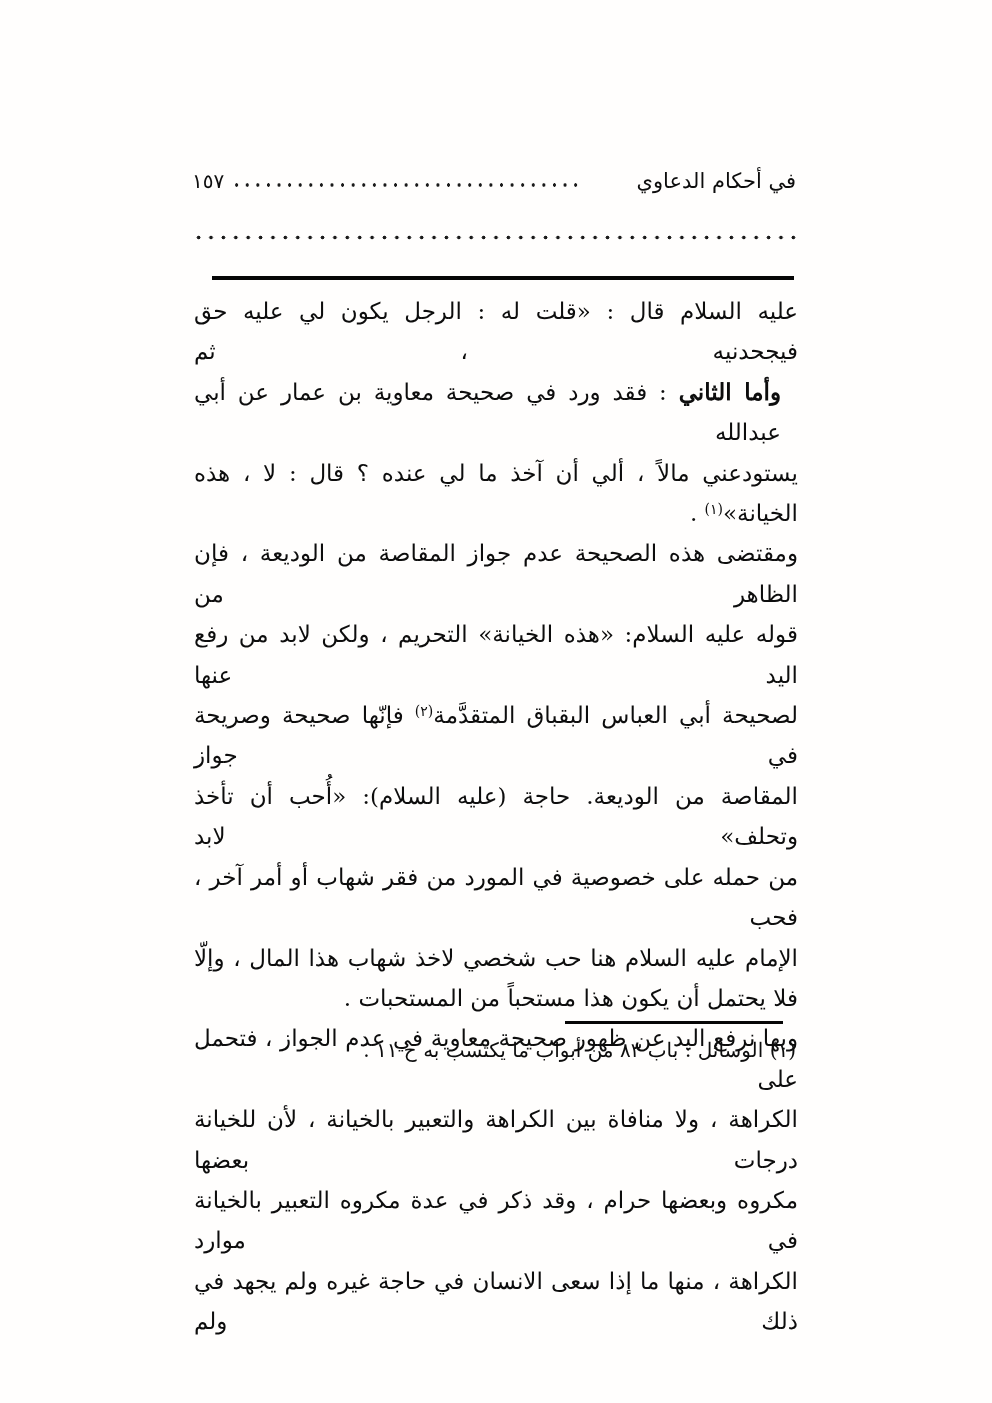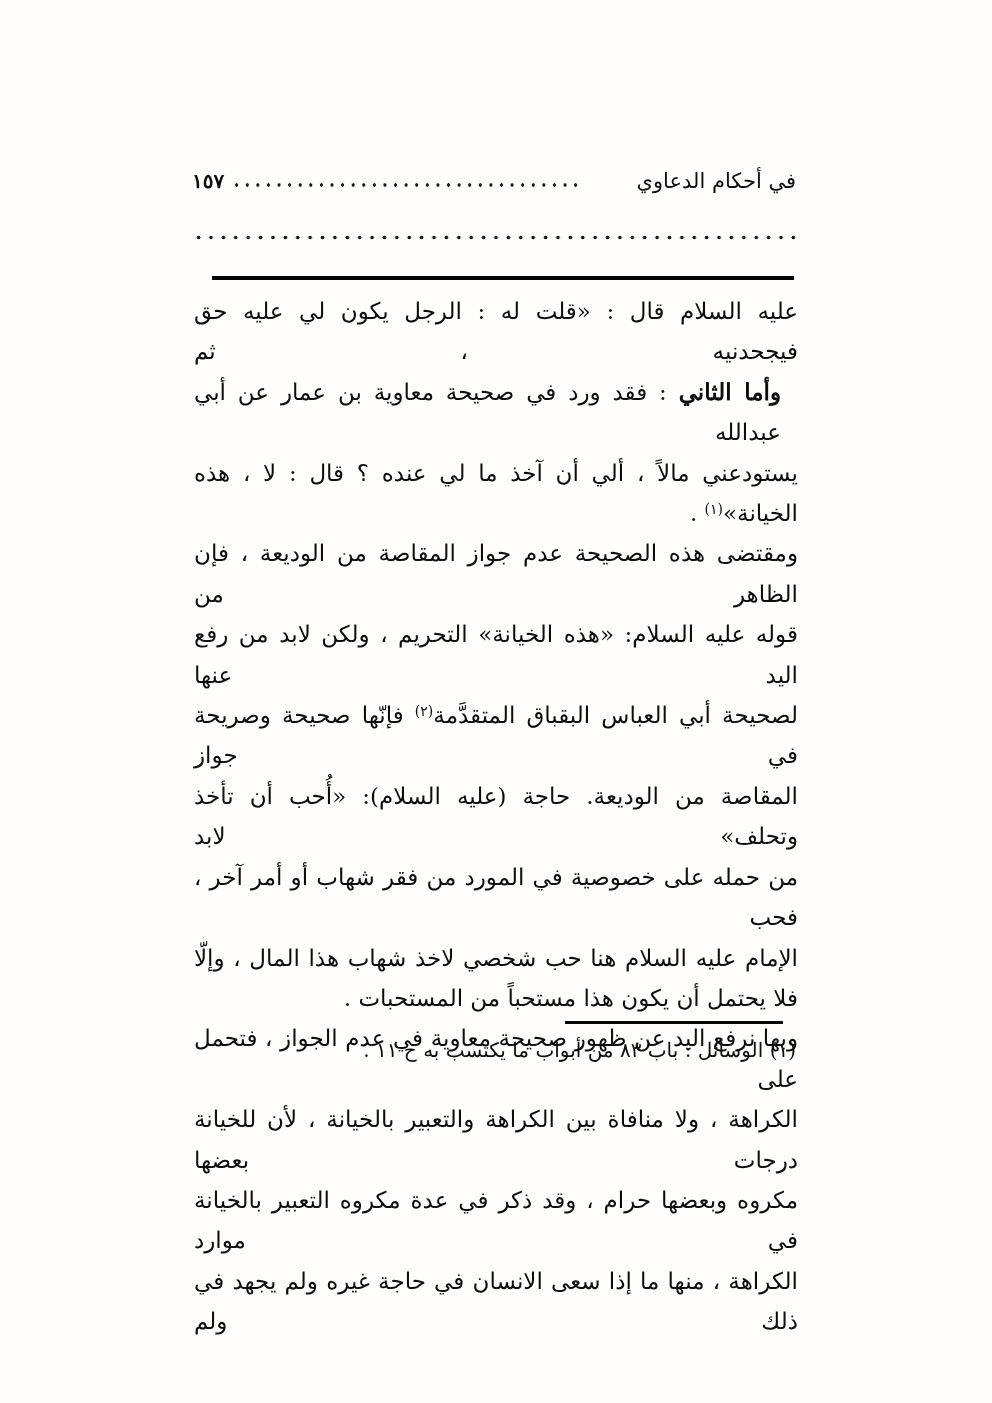--- a/index.html
+++ b/index.html
@@ -27,21 +27,21 @@
   .header-title { white-space: nowrap; margin-left: 48px; }
   .dot-leader {
     flex: 1 1 auto;
     height: 12px;
     margin: 0 7px 5px 7px;
     background-image: radial-gradient(circle, #1a1a1a 1.5px, transparent 1.9px);
     background-size: 10.6px 12px;
     background-repeat: repeat-x;
     background-position: center;
   }
-  .page-number { white-space: nowrap; font-size: 20px; font-weight: bold; }
+  .page-number { white-space: nowrap; font-size: 20px; }
 
   
   .dots-row {
     position: absolute;
     top: 231px; right: 196px; left: 196px;
     height: 13px;
     background-image: radial-gradient(circle, #1a1a1a 1.7px, transparent 2.1px);
     background-size: 12.4px 13px;
     background-repeat: repeat-x;
     background-position: center;

